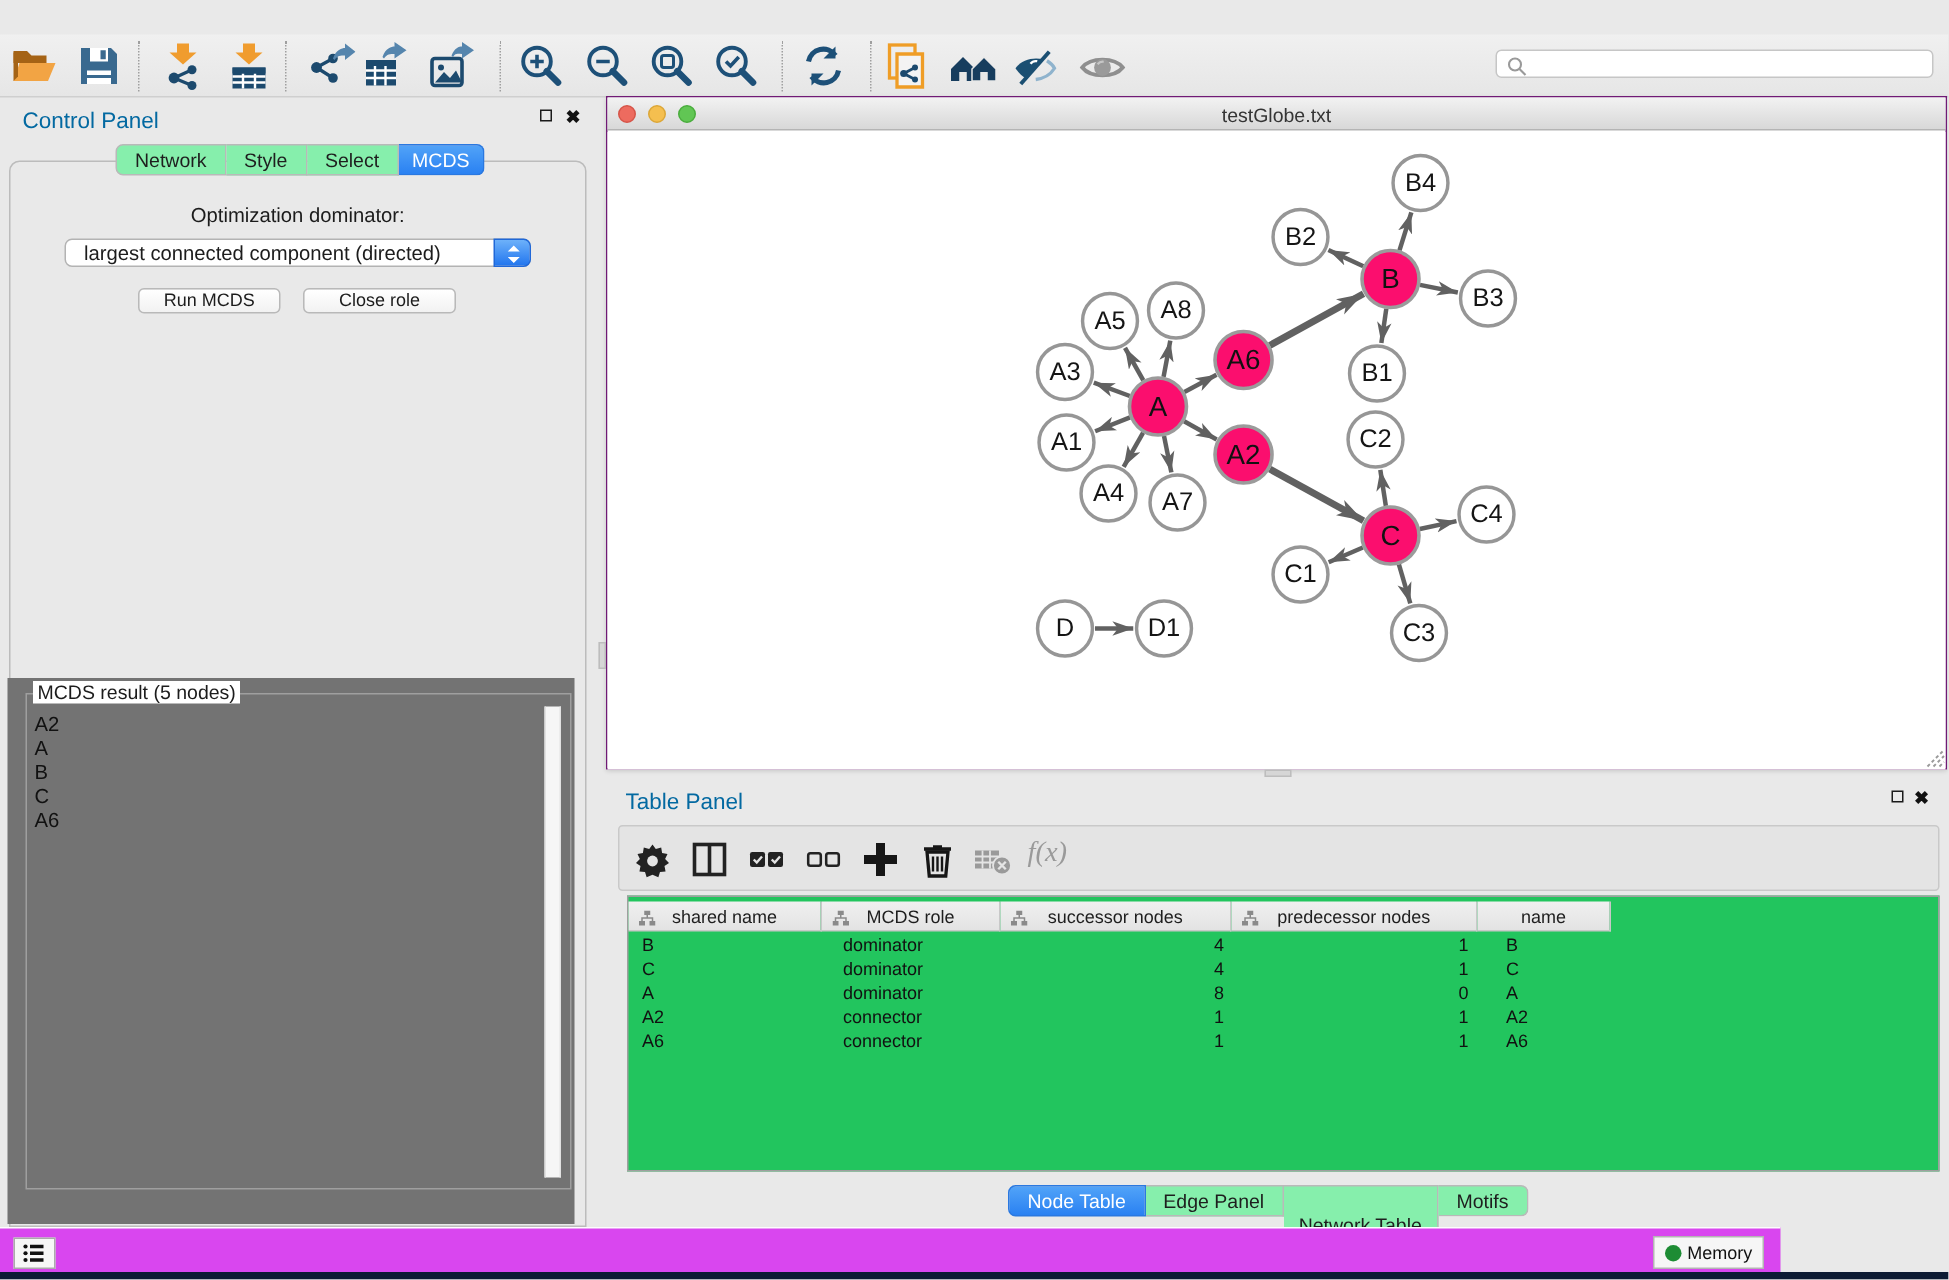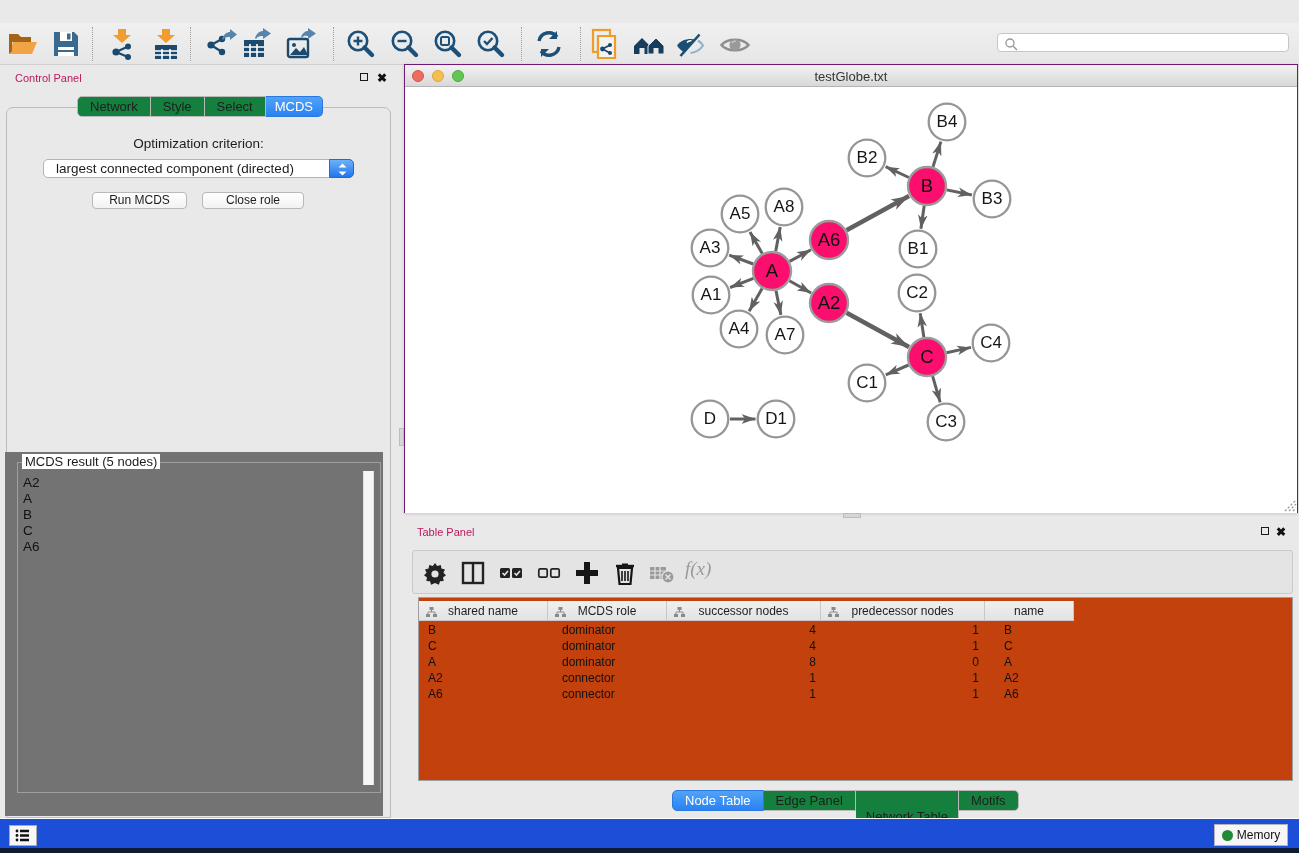--- a/index.html
+++ b/index.html
@@ -16,29 +16,29 @@
 
 .toolbar{position:absolute;left:0;top:23px;width:1299px;height:42px;
  background:linear-gradient(#f0f0f0,#e6e6e6);border-bottom:1px solid #cfcfcf}
 .tsep{position:absolute;top:4px;height:34px;width:0;border-left:1px dotted #9f9f9f}
 .ic{position:absolute;top:5px;width:32px;height:32px}
 .ic svg{width:100%;height:100%}
 .search{position:absolute;left:997px;top:10px;width:292px;height:19px;background:#fff;
  border:1px solid #c6c6c6;border-radius:4px}
 .search svg{position:absolute;left:6px;top:3px}
 
-.phead{font-size:11px;color:#be185d}
+.phead{font-size:15px;color:#0369a1}
 .wicon{position:absolute;top:0;font-weight:bold;color:#111;font-size:12px}
 
 .cpanel{position:absolute;left:0;top:65px;width:403px;height:753px}
 .cp-title{position:absolute;left:15px;top:7px}
 .cp-body{position:absolute;left:6px;top:42px;width:385px;height:711px;background:#e9e9e9;
  border:1px solid #bcbcbc;border-radius:7px 7px 0 0}
 .tabs{position:absolute;left:77px;top:31px;height:21px;display:flex;z-index:5}
-.tab{height:21px;line-height:19px;padding:0 12px;font-size:13px;color:#1e1e1e;background:#15803d;
+.tab{height:21px;line-height:19px;padding:0 12px;font-size:13px;color:#1e1e1e;background:#86efac;
  border:1px solid #b9b9b9;border-left:none;text-align:center}
 .tab:first-child{border-left:1px solid #b9b9b9;border-radius:5px 0 0 5px}
 .tab.last{border-radius:0 5px 5px 0}
 .tab.sel{background:linear-gradient(#51a3f8,#2a81f2);color:#fff;border-color:#2a78e0}
 .optlab{position:absolute;left:0;width:385px;top:71px;text-align:center;font-size:13.5px;color:#1c1c1c}
 .combo{position:absolute;left:43px;top:94px;width:311px;height:19px;background:#fff;
  border:1px solid #b3b3b3;border-radius:5px;font-size:13.5px;color:#1c1c1c;line-height:17px;padding-left:12px}
 .combo .cap{position:absolute;right:-1px;top:-1px;width:25px;height:19px;border-radius:0 5px 5px 0;
  background:linear-gradient(#6db1fa,#2276ee);border:1px solid #2068d8}
 .btn{position:absolute;height:17px;background:linear-gradient(#ffffff,#f2f2f2);border:1px solid #b9b9b9;
@@ -57,28 +57,28 @@
 .nwin .bar .t{position:absolute;left:0;right:0;top:4px;text-align:center;font-size:13px;color:#353535}
 .nwin .tl{top:5px}
 .nwin .tl.r{left:7px}.nwin .tl.y{left:27px}.nwin .tl.g{left:47px}
 .canvas{position:absolute;left:0;top:23px;width:892px;height:425px;background:#fff}
 
 .tpanel{position:absolute;left:404px;top:519px;width:895px;height:296px}
 .tp-title{position:absolute;left:13px;top:7px}
 .tp-toolbar{position:absolute;left:8px;top:31px;width:881px;height:44px;background:#e4e4e4;
  border:1px solid #c9c9c9;border-radius:3px}
 .tic{position:absolute;top:8px;width:28px;height:28px}
-.tbl{position:absolute;left:14px;top:78px;width:875px;height:184px;background:#c2410c;border:1px solid #9f9f9f}
+.tbl{position:absolute;left:14px;top:78px;width:875px;height:184px;background:#22c55e;border:1px solid #9f9f9f}
 .th{position:absolute;top:3px;height:20px;background:linear-gradient(#f0f0f0,#e3e3e3);
  border-right:1px solid #c8c8c8;border-bottom:1px solid #c8c8c8;font-size:12px;color:#1e1e1e;
  text-align:center;line-height:20px}
 .td{position:absolute;height:16px;font-size:12px;color:#111;line-height:16px}
 .bt-tabs{position:absolute;left:268px;top:271px;height:21px;display:flex}
 
-.sbar{position:absolute;left:0;top:818px;width:1299px;height:30px;background:#1d4ed8;border-top:1px solid #fdfdfd}
+.sbar{position:absolute;left:0;top:818px;width:1187px;height:30px;background:#d946ef;border-top:1px solid #fdfdfd}
 .lstbtn{position:absolute;left:9px;top:6px;width:28px;height:21px;background:#f7f7f7;border:1px solid #ababab}
 .membtn{position:absolute;right:11px;top:5px;width:74px;height:22px;background:#f6f6f6;border:1px solid #b4b4b4;
  font-size:12px;color:#111;text-align:center;line-height:20px}
 .membtn .dot{display:inline-block;width:11px;height:11px;border-radius:50%;background:#1d8c34;vertical-align:-2px;margin-right:4px}
 .desk{position:absolute;left:0;top:848px;width:1299px;height:5px;background:#0d1b33}
 .splitv{position:absolute;left:399px;top:428px;width:5px;height:18px;background:#d6d6d6;border:1px solid #bdbdbd}
 .splith{position:absolute;left:843px;top:513px;width:18px;height:5px;background:#d6d6d6;border:1px solid #bdbdbd}
 </style></head>
 <body>
 <div id="app">
@@ -194,21 +194,21 @@
  <div class="cp-title phead">Control Panel</div>
  <div style="position:absolute;left:360px;top:8px;width:8px;height:8px;border:1.5px solid #1a1a1a"></div>
  <div class="wicon" style="left:377px;top:6px">✖</div>
  <div class="cp-body"></div>
  <div class="tabs">
   <div class="tab">Network</div>
         <div class="tab">Style</div>
         <div class="tab">Select</div>
   <div class="tab sel last" style="padding:0 9px">MCDS</div>
  </div>
- <div class="optlab" style="left:6px">Optimization criterion:</div>
+ <div class="optlab" style="left:6px">Optimization dominator:</div>
  <div class="combo">largest connected component (directed)
   <div class="cap"><svg width="25" height="19" viewBox="0 0 25 19">
    <path d="M8.5 7.6 L12.5 3.6 L16.5 7.6 z M8.5 11.4 L12.5 15.4 L16.5 11.4 z" fill="#fff"></path>
           </svg></div>
  </div>
  <div class="btn" style="left:92px;top:127px;width:95px">Run MCDS</div>
  <div class="btn" style="left:202px;top:127px;width:102px">Close role</div>
  <div class="wpanel">
   <div class="fset">
    <div class="leg">MCDS result (5 nodes)</div>

